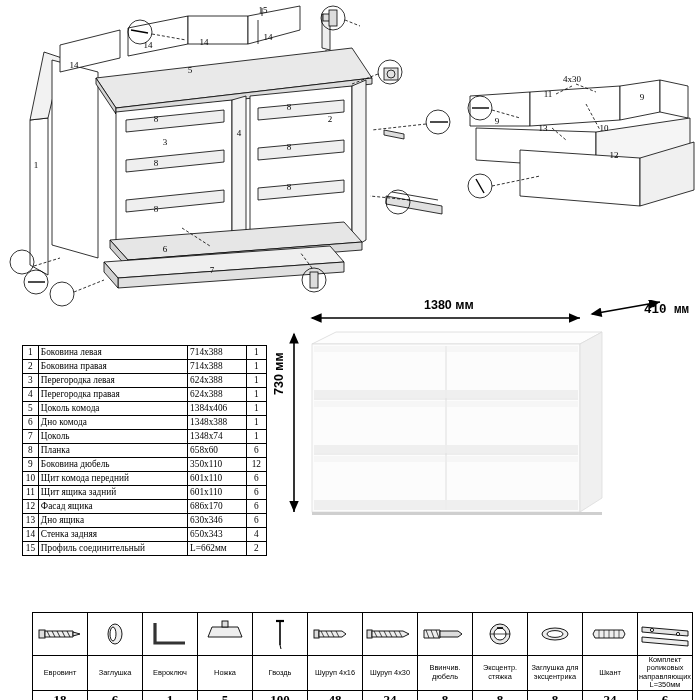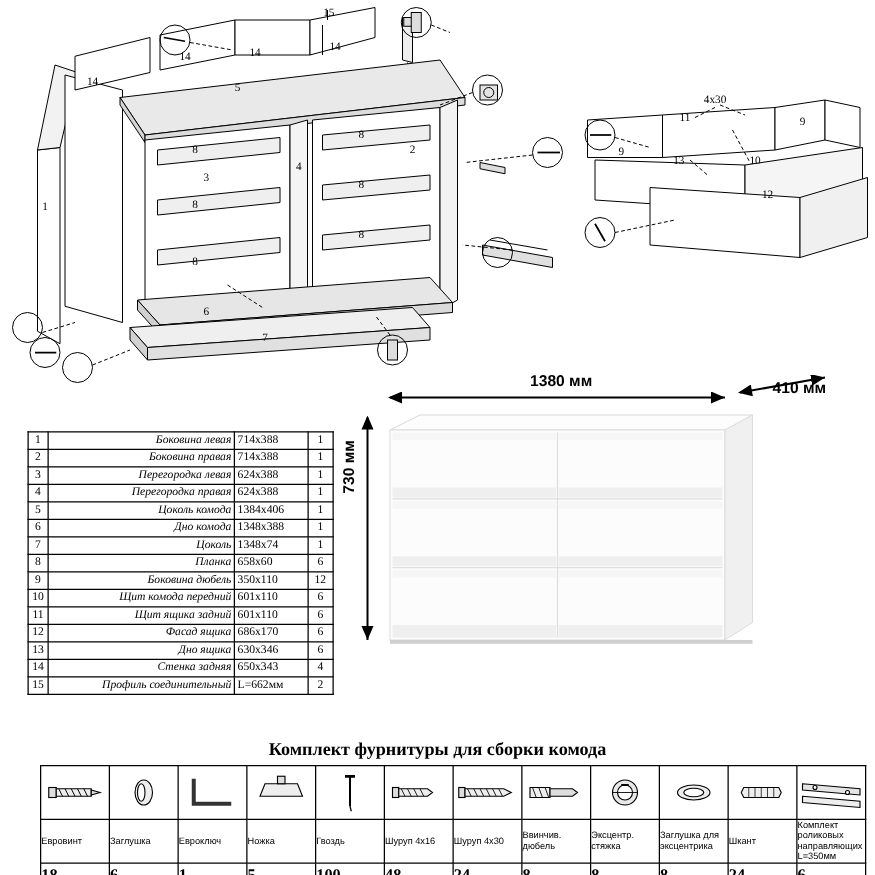--- a/index.html
+++ b/index.html
@@ -7,35 +7,35 @@
   .page{position:relative;width:700px;height:700px;}
 
   
   #assembly{position:absolute;left:0;top:0;width:700px;height:310px;}
   #assembly svg{display:block;}
 
   
   #parts-table{position:absolute;left:22px;top:345px;width:245px;border-collapse:collapse;font-size:9.3px;}
   #parts-table td{border:1px solid #000;padding:0 2px;height:13px;line-height:13px;white-space:nowrap;}
   #parts-table td.num{width:11px;text-align:center;}
-  #parts-table td.name{width:148px;text-align:right;font-style:italic;}
+  #parts-table td.name{width:148px;text-align:left;}
   #parts-table td.dim{width:55px;text-align:left;}
   #parts-table td.qty{width:16px;text-align:center;}
 
   
   #product{position:absolute;left:280px;top:300px;width:400px;height:250px;}
   .dim-label{position:absolute;font-family:"Liberation Sans",sans-serif;font-weight:bold;font-size:12.5px;}
   #dim-width{left:424px;top:298px;}
-  #dim-depth{left:618px;top:303px;}
+  #dim-depth{left:644px;top:303px;font-family:Liberation Mono, monospace;}
   #dim-height{left:272px;top:395px;transform:rotate(-90deg);transform-origin:left top;}
 
   
   #kit-title{position:absolute;left:0;top:592px;width:700px;text-align:center;font-size:14.5px;font-weight:bold;font-family:"Liberation Serif",serif;}
   #kit-table{position:absolute;left:32px;top:612px;width:636px;border-collapse:collapse;font-size:7.4px;font-family:"Liberation Sans",sans-serif;}
-  #kit-table td{border:1px solid #000;text-align:left;vertical-align:middle;padding:0;}
+  #kit-table td{border:1px solid #000;text-align:center;vertical-align:middle;padding:0;}
   #kit-table tr.icons td{height:42px;}
   #kit-table tr.names td{height:22px;line-height:8.4px;font-size:7.4px;}
   #kit-table tr.counts td{height:19px;font-size:13px;font-weight:bold;font-family:"Liberation Serif",serif;}
   .cellicon{width:100%;height:42px;display:flex;align-items:center;justify-content:center;}
 </style>
 </head>
 <body>
 
 <div class="page">
 
@@ -327,21 +327,20 @@
 
         <rect x="32" y="212" width="290" height="3" fill="#cfcfcf" stroke="none"></rect>
       </g>
     </svg>
     
   </div>
   <div class="dim-label" id="dim-width">1380 мм</div>
   <div class="dim-label" id="dim-depth">410 мм</div>
   <div class="dim-label" id="dim-height">730 мм</div>
 
-  <div id="kit-title">Комплект фурнитуры для сборки комода</div>
   <table id="kit-table">
     <tbody>
       <tr class="icons" id="kit-icons">
           <td>
             <div class="cellicon">
               <svg width="54" height="38" viewBox="0 0 54 38" xmlns="http://www.w3.org/2000/svg" stroke="#000" fill="none" stroke-width="0.9">
                 <rect x="6" y="15" width="6" height="8" fill="#ddd"></rect>
                 <path d="M12,16 L40,16 L40,22 L12,22 Z" fill="#eee"></path>
                 <g stroke-width="0.8">
                   <path d="M14,16 L17,22 M19,16 L22,22 M24,16 L27,22 M29,16 L32,22 M34,16 L37,22"></path>

